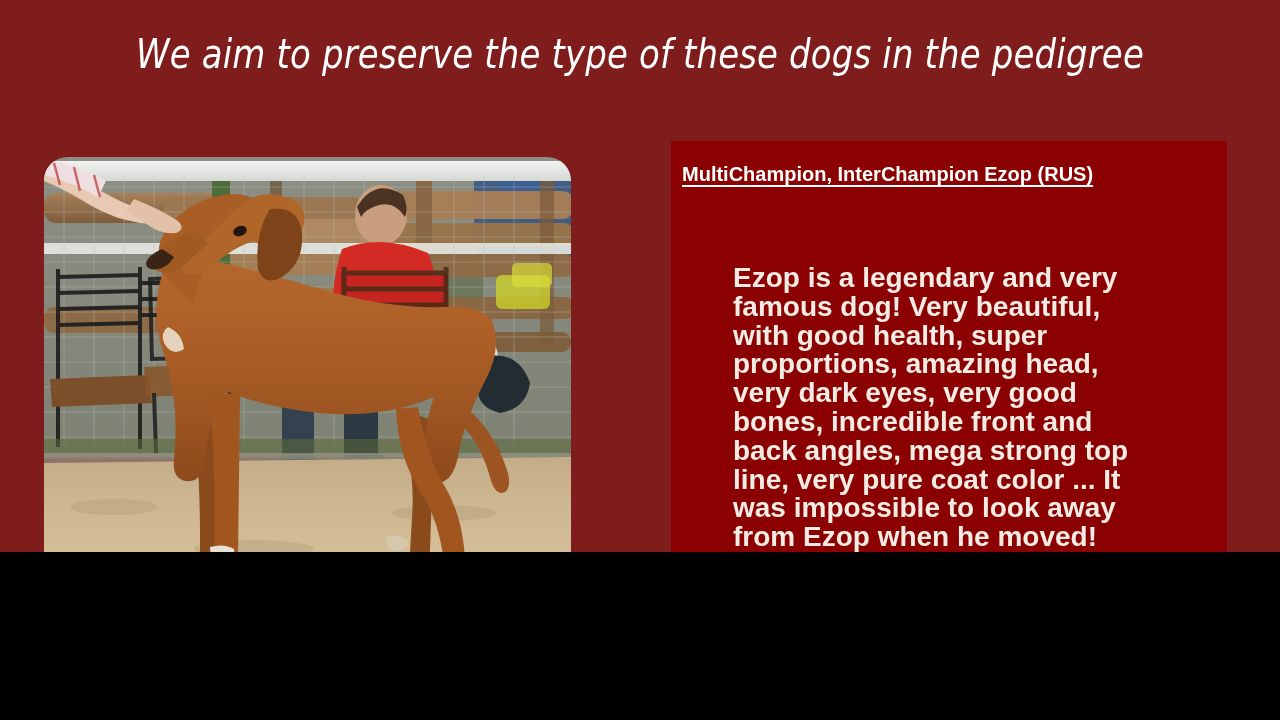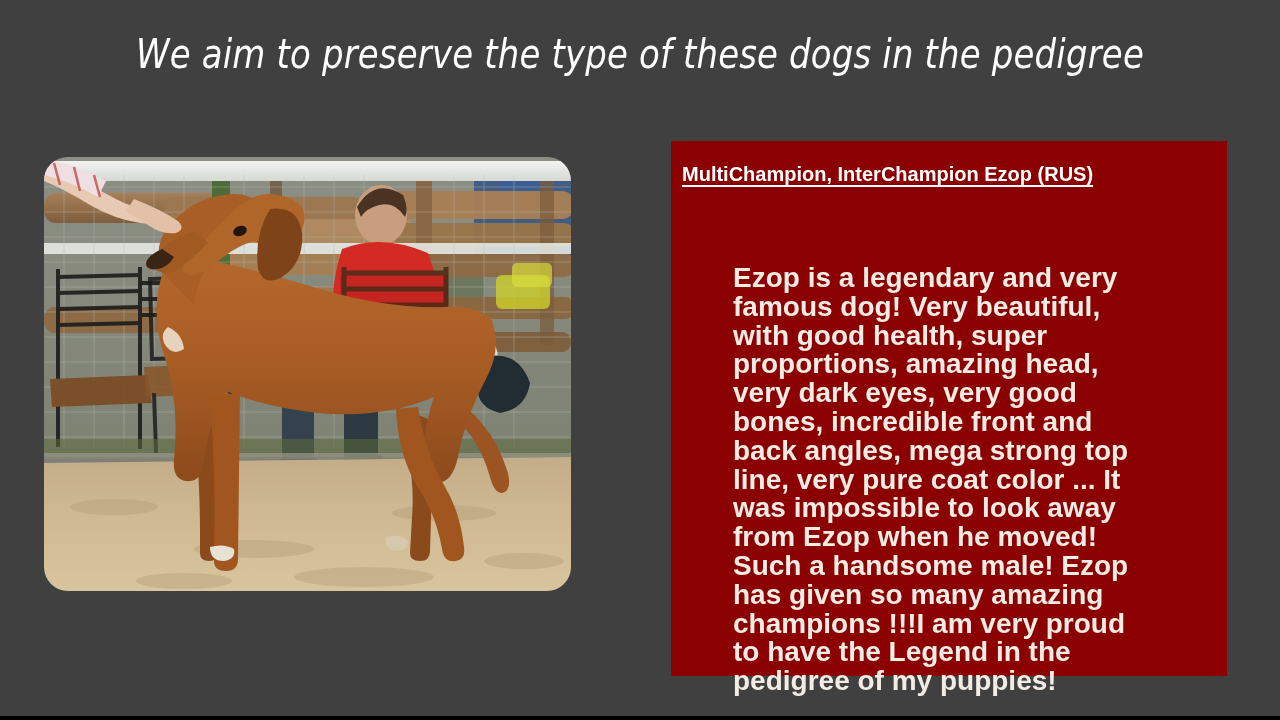--- a/index.html
+++ b/index.html
@@ -4,22 +4,22 @@
 <title>Slide</title>
 <style>
   html, body {
     margin: 0;
     padding: 0;
     background: #000;
   }
   .slide {
     position: relative;
     width: 1280px;
-    height: 716px;
-    background: #404040;
+    height: 552px;
+    background: #7f1d1d;
     overflow: hidden;
     font-family: "Liberation Sans", sans-serif;
   }
 
   
   .slide-title {
     position: absolute;
     left: 0;
     top: 30px;
     width: 1280px;

